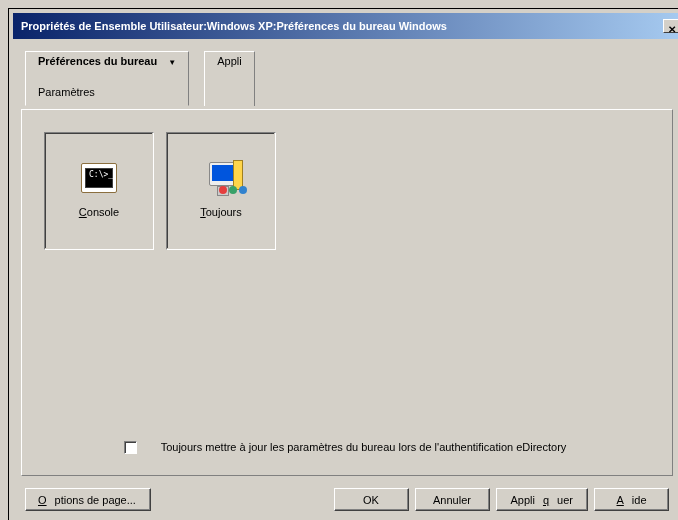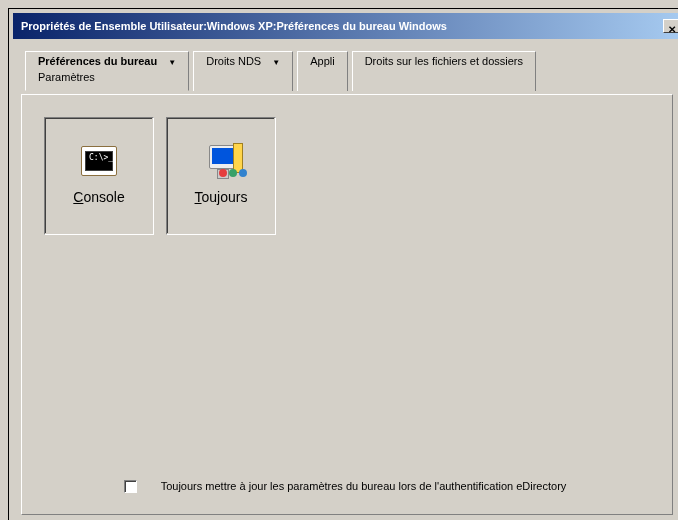--- a/index.html
+++ b/index.html
@@ -44,21 +44,21 @@
       cursor: pointer;
     }
     .body-area {
       flex: 1;
       padding: 8px;
       display: flex;
       flex-direction: column;
     }
     .tabs-row {
       display: flex;
-      gap: 4px;
+      gap: 15px;
       margin-bottom: 0;
       position: relative;
       z-index: 2;
     }
     .tab {
       border: 1px solid #fff;
       border-right-color: #808080;
       border-bottom: none;
       background: #d4d0c8;
       padding: 3px 8px;
@@ -68,21 +68,21 @@
     }
     .tab.active {
       font-weight: bold;
       border-bottom: 1px solid #d4d0c8;
       position: relative;
     }
     .tab-sub {
       font-weight: normal;
       display: block;
       font-size: 11px;
-      margin-top: 0;
+      margin-top: 15px;
     }
     .arrow-down {
       font-size: 8px;
       vertical-align: middle;
     }
     .tab-panel {
       flex: 1;
       border: 1px solid #808080;
       border-left-color: #fff;
       border-top-color: #fff;
@@ -184,21 +184,21 @@
       position: absolute;
       top: 22px;
       left: 10px;
       display: flex;
       gap: 2px;
     }
     .dot { width: 5px; height: 5px; border-radius: 50%; }
     .dot.r { background: #e53e3e; }
     .dot.g { background: #38a169; }
     .dot.b { background: #3182ce; }
-    .item-label { font-size: 14px; }
+    .item-label { font-size: 11px; }
     .underline-first::first-letter { text-decoration: underline; }
     .checkbox-row {
       position: absolute;
       bottom: 14px;
       left: 0;
       right: 0;
       display: flex;
       align-items: center;
       justify-content: center;
       gap: 20px;
@@ -247,28 +247,21 @@
   </div>
 
   <div class="body-area">
     <div class="tabs-row">
       <div class="tab active">
         <span>Préférences du bureau</span>
         <span class="arrow-down">▼</span>
         <span class="tab-sub">Paramètres</span>
       </div>
       <div class="tab">
-        <span>Droits NDS</span>
-        <span class="arrow-down">▼</span>
-      </div>
-      <div class="tab">
         <span>Appli</span>
-      </div>
-      <div class="tab">
-        <span>Droits sur les fichiers et dossiers</span>
       </div>
     </div>
 
     <div class="tab-panel">
       <div class="items-row">
 
         <div class="item-tile">
           <div class="icon-box">
             <div class="console-icon-outer">
               <div class="console-icon-inner">C:\&gt;_</div>
@@ -296,14 +289,28 @@
         </div>
 
       </div>
 
       <div class="checkbox-row">
         <div class="checkbox"></div>
         <span>Toujours mettre à jour les paramètres du bureau lors de l'authentification eDirectory</span>
       </div>
     </div>
 
+    <div class="button-row">
+      <button class="btn page-opts">
+        <span class="underline">O</span><span id="po-rest">ptions de page...</span>
+      </button>
+      <div class="spacer-flex"></div>
+      <button class="btn">OK</button>
+      <button class="btn">Annuler</button>
+      <button class="btn">
+        <span>Appli</span><span class="underline">q</span><span>uer</span>
+      </button>
+      <button class="btn">
+        <span class="underline">A</span><span>ide</span>
+      </button>
+    </div>
   </div>
 </div>
 
 </body></html>

